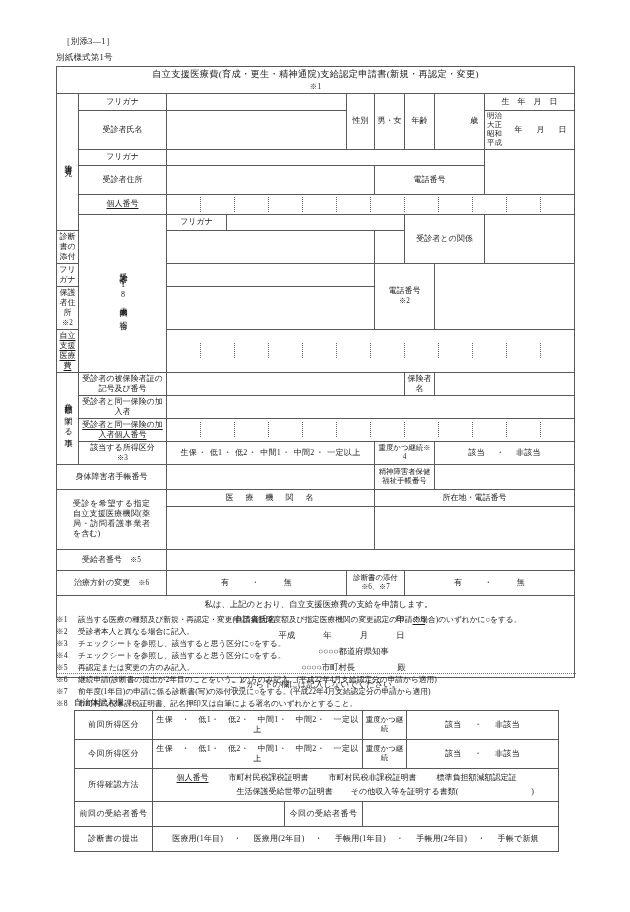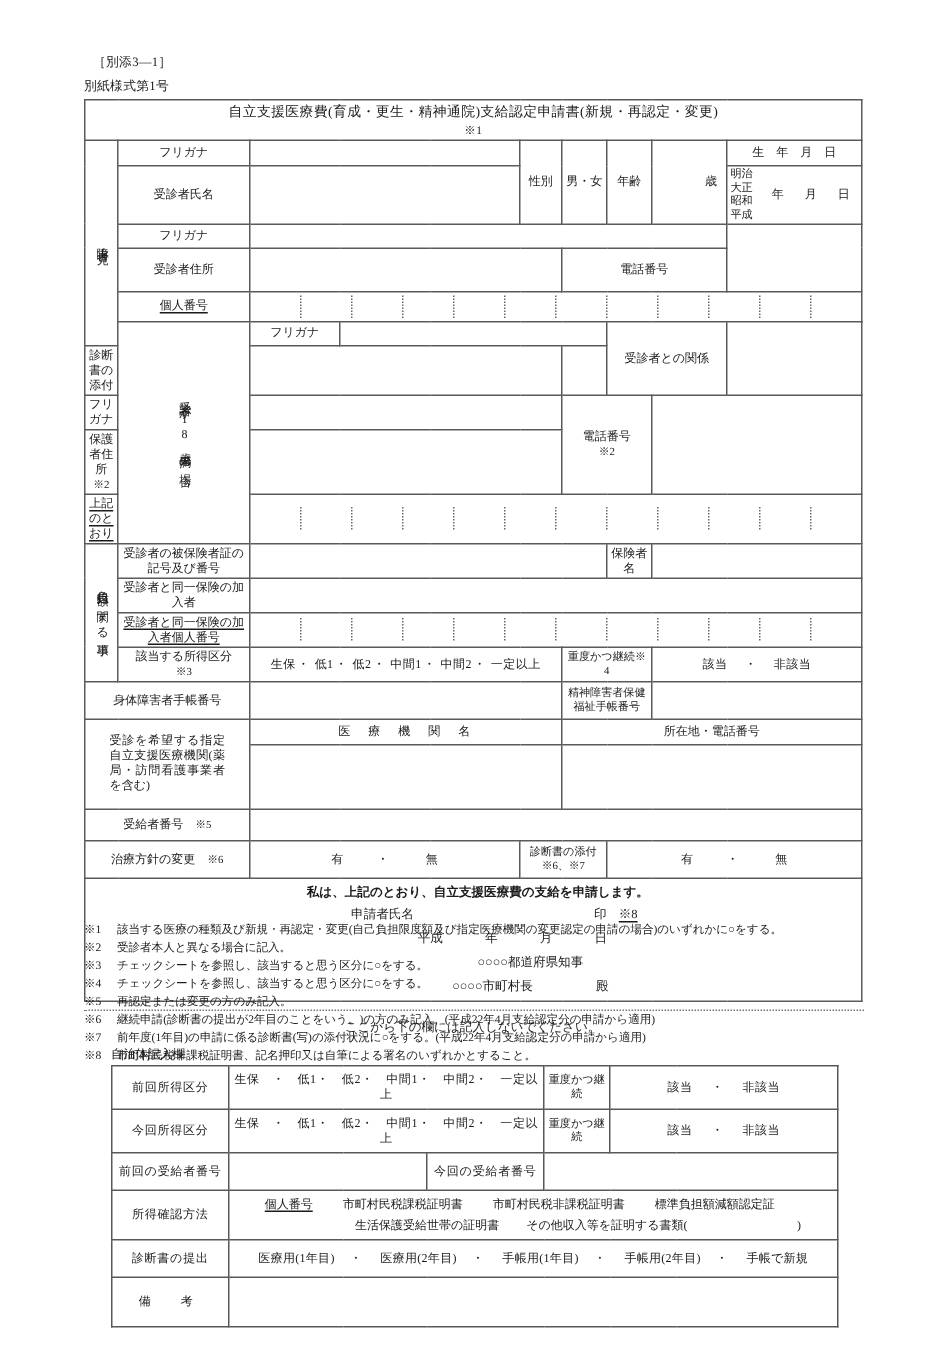--- a/index.html
+++ b/index.html
@@ -85,21 +85,21 @@
     flex: 1 1 0;
     border-right: 1px dotted #666;
     height: 100%;
   }
   .mynum-grid i:last-child { border-right: none; }
   .choices { font-size: 8px; letter-spacing: 0.3px; }
   .choices span { margin: 0 1px; }
 
   
   .decl-cell { text-align: left; padding: 4px 0 4px 22px; font-size: 8.4px; line-height: 1.9; }
-  .decl-line1 { margin-left: 6px; font-weight: bold; }
+  .decl-line1 { margin-left: 6px; }
   .decl-ind1 { margin-left: 28px; }
   .decl-ind2 { margin-left: 52px; }
   .decl-ind3 { margin-left: 44px; padding-left: 32px; }
   .inkan { margin-left: 118px; }
   .note-u { text-decoration: underline; text-underline-offset: 1.5px; }
 
   
   #notes {
     position: absolute;
     left: 56px; top: 614px;
@@ -281,21 +281,21 @@
         <td colspan="2" rowspan="2" class="blank"></td>
       </tr>
       <tr>
         <td style="height:26px">
           <span>保護者住所</span><br>
           <span class="tiny">※2</span>
         </td>
         <td colspan="4" class="blank"></td>
       </tr>
       <tr>
-        <td style="height:17px" class="lbl lbl-u">上記のとおり</td>
+        <td style="height:17px" class="lbl lbl-u">自立支援医療費</td>
         <td colspan="8" class="mynum">
           <div class="mynum-grid">
             <i></i>
               <i></i>
               <i></i>
               <i></i>
               <i></i>
               <i></i>
               <i></i>
               <i></i>
@@ -474,51 +474,47 @@
           <span>生保</span>　・　<span>低1</span>・　<span>低2</span>・　<span>中間1</span>・　<span>中間2</span>・　<span>一定以上</span>
         </td>
         <td class="jugo">重度かつ継続</td>
         <td colspan="2" class="incomes">
           <span>該当</span>
           <span style="margin:0 10px">・</span>
           <span>非該当</span>
         </td>
       </tr>
       <tr>
-        <td class="mrow-lbl" style="height:20px">前回の受給者番号</td>
-        <td colspan="2" class="blank"></td>
-        <td class="mrow-lbl">今回の受給者番号</td>
-        <td colspan="3" class="blank"></td>
-      </tr>
-      <tr>
         <td class="mrow-lbl" style="height:28px">所得確認方法</td>
         <td colspan="6" class="method-cell">
           <div class="r1">
             <span class="note-u">個人番号</span>
             <span>市町村民税課税証明書</span>
             <span>市町村民税非課税証明書</span>
             <span>標準負担額減額認定証</span>
           </div>
           <div class="r2">
             <span>生活保護受給世帯の証明書</span>
             <span>その他収入等を証明する書類(</span>
             <span class="paren-end">)</span>
           </div>
         </td>
       </tr>
       <tr>
+        <td class="mrow-lbl" style="height:20px">前回の受給者番号</td>
+        <td colspan="2" class="blank"></td>
+        <td class="mrow-lbl">今回の受給者番号</td>
+        <td colspan="3" class="blank"></td>
+      </tr>
+      <tr>
         <td class="mrow-lbl" style="height:20px">診断書の提出</td>
         <td colspan="6" class="submit-cell">
           <span>医療用(1年目)</span>・
           <span>医療用(2年目)</span>・
           <span>手帳用(1年目)</span>・
           <span>手帳用(2年目)</span>・
           <span>手帳で新規</span>
         </td>
       </tr>
-      <tr>
-        <td class="mrow-lbl remark" style="height:28px">備　考</td>
-        <td colspan="6" class="blank"></td>
-      </tr>
     </tbody>
   </table>
 
 </div>
 
 </body></html>

